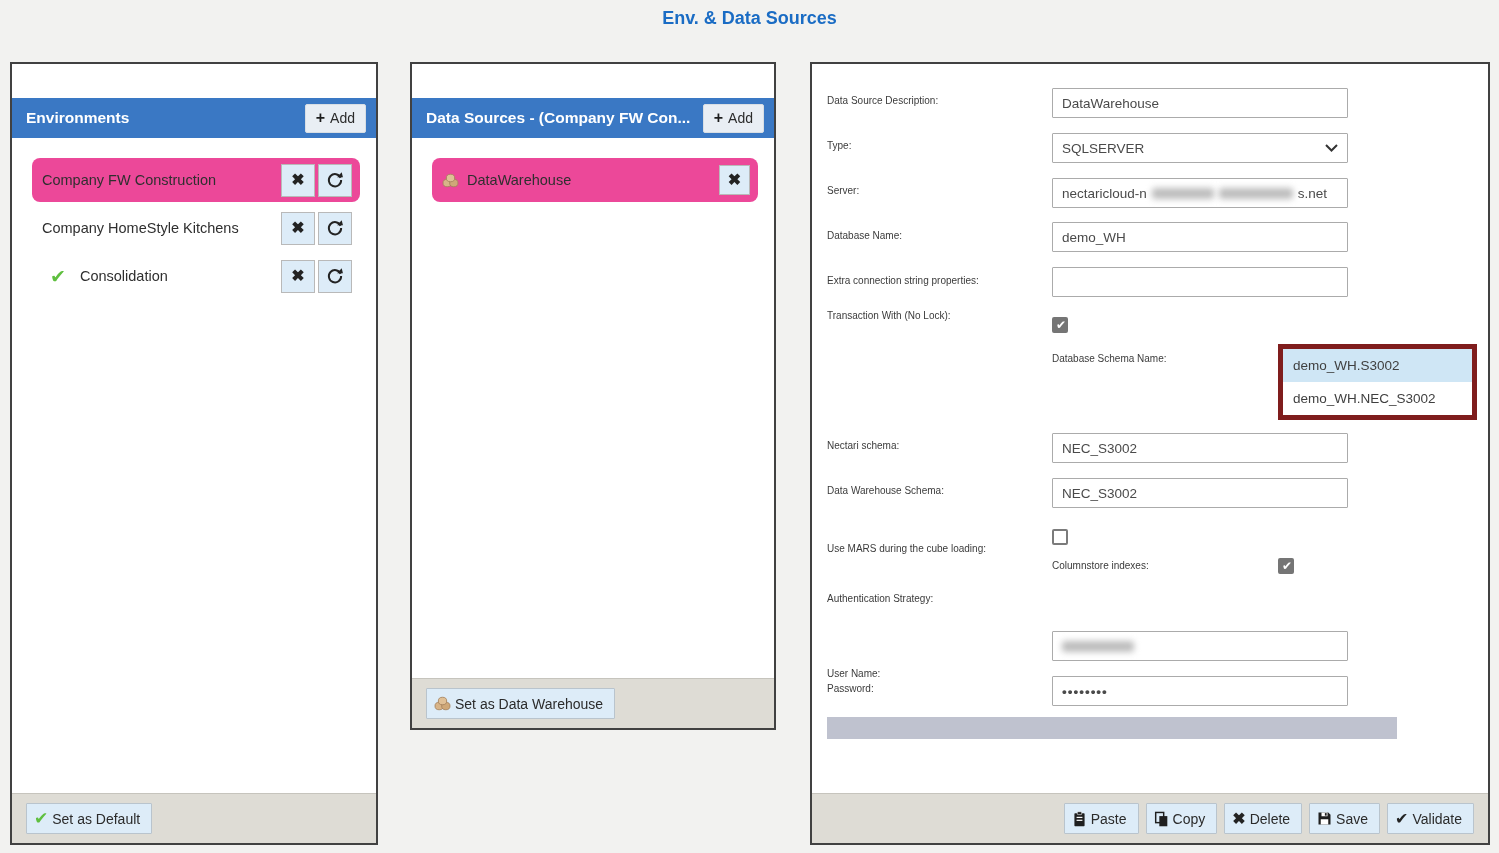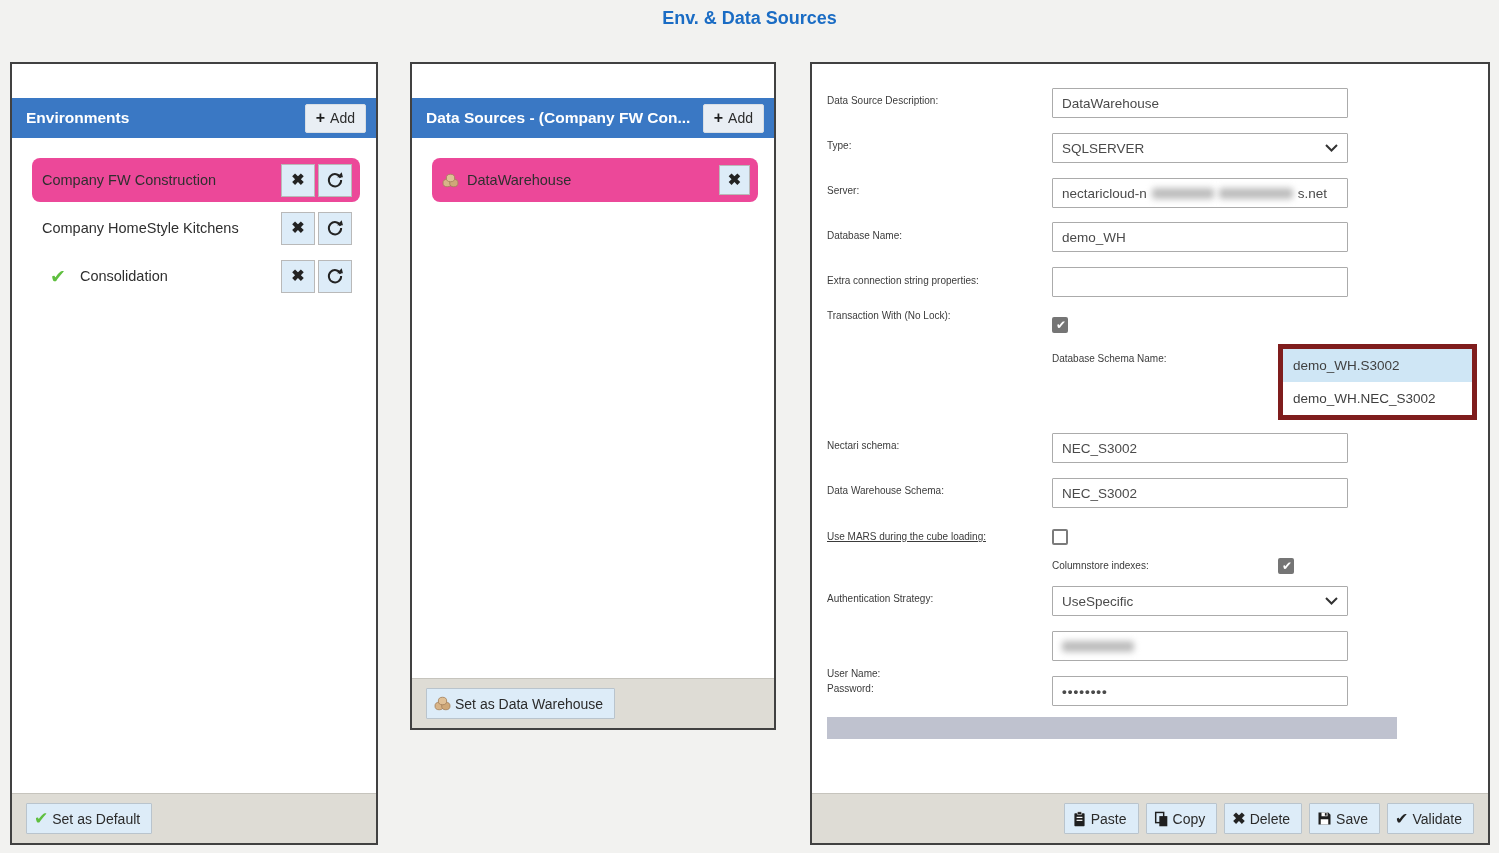--- a/index.html
+++ b/index.html
@@ -266,35 +266,27 @@
       <div class="schema-opt selected">demo_WH.S3002</div>
       <div class="schema-opt">demo_WH.NEC_S3002</div>
     </div>
 
     <span class="f-label" style="top:376px;">Nectari schema:</span>
     <input class="f-input" style="top: 369px;" value="NEC_S3002">
 
     <span class="f-label" style="top:421px;">Data Warehouse Schema:</span>
     <input class="f-input" style="top: 414px;" value="NEC_S3002">
 
-    <span class="f-label" style="top:467px;text-decoration:underline;">Use MARS during the cube loading:</span>
+    <span class="f-label" style="top:479px;">Use MARS during the cube loading:</span>
     <div class="checkbox" style="left:240px; top:465px;"></div>
 
     <span class="f-label indent" style="top:496px;">Columnstore indexes:</span>
     <div class="checkbox checked" style="left:466px; top:494px;"></div>
 
     <span class="f-label" style="top:529px;">Authentication Strategy:</span>
-    <div class="f-select" style="top:522px;">
-      <span>UseSpecific</span>
-      <span class="chev">
-        <svg width="13" height="8" viewBox="0 0 13 8">
-            <polyline points="1,1 6.5,6.5 12,1" fill="none" stroke="#333" stroke-width="2"></polyline>
-          </svg>
-      </span>
-    </div>
 
     <span class="f-label" style="top:604px;">User Name:</span>
     <div class="f-input server-box" style="top:567px;">
       <span class="blur-blob" style="width:72px;"></span>
     </div>
 
     <span class="f-label" style="top:619px;">Password:</span>
     <input class="f-input" style="top: 612px; letter-spacing: 1px; font-weight: bold;" value="••••••••">
 
     <div class="progress-bar"></div>

